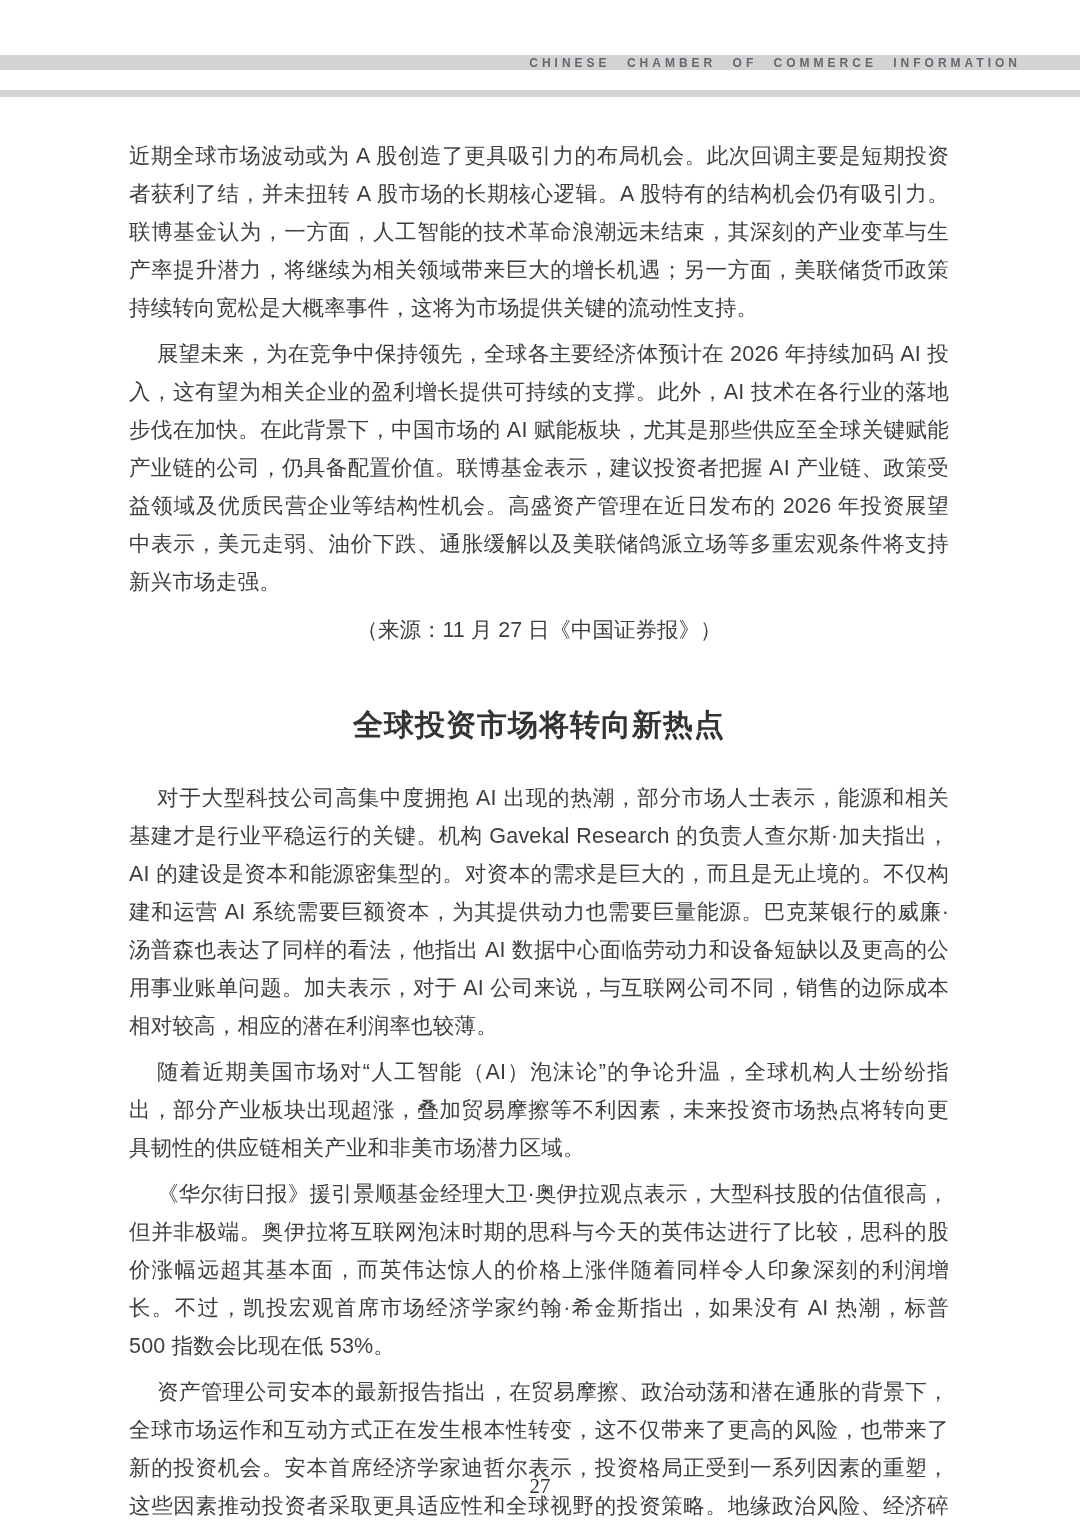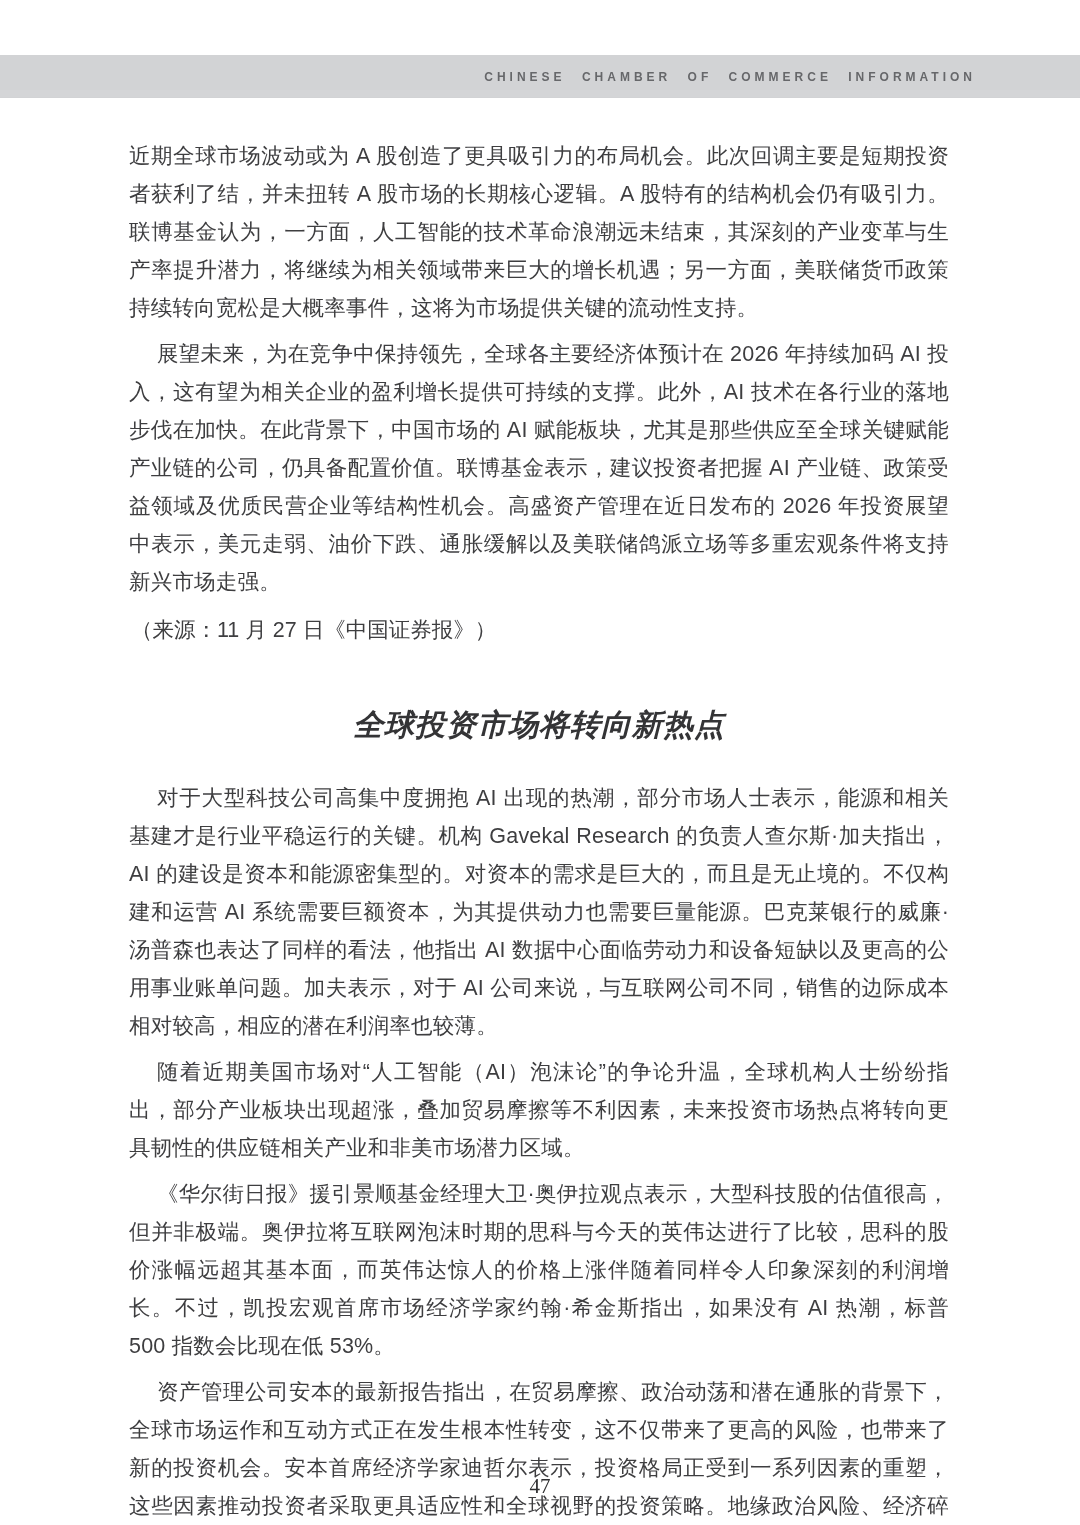--- a/index.html
+++ b/index.html
@@ -8,26 +8,26 @@
     width: 1080px;
     height: 1525px;
     background: #ffffff;
     overflow: hidden;
     font-family: "Liberation Sans", "DejaVu Sans", sans-serif;
     color: #3e3e40;
   }
   .banner-bar {
     position: absolute;
     top: 55px; left: 0;
-    width: 100%; height: 43px;
+    width: 100%; height: 15px;
     background: #d2d3d5;
     display: flex;
     align-items: center;
     justify-content: flex-end;
-    padding-right: 104px;
+    padding-right: 59px;
     box-sizing: border-box;
   }
   .banner-text {
     font-size: 12px;
     font-weight: bold;
     letter-spacing: 4px;
     word-spacing: 9px;
     color: #66676a;
     white-space: nowrap;
   }
@@ -51,32 +51,31 @@
     text-justify: inter-ideograph;
     text-indent: 28px;
     color: #3e3e40;
     letter-spacing: 0.2px;
   }
   .para.no-indent { text-indent: 0; }
   .source-line {
     margin: 10px;
     font-size: 21.5px;
     line-height: 38px;
-    text-align: left;
+    text-align: center;
     color: #3e3e40;
   }
   .article-title {
     margin: 58px 0 36px 0;
     font-size: 30px;
     line-height: 36px;
     font-weight: bold;
     text-align: center;
     color: #343436;
     letter-spacing: 1px;
-    font-style: italic;
   }
   .page-number {
     position: absolute;
     top: 1474px;
     left: 0;
     width: 100%;
     text-align: center;
     font-family: "Liberation Serif", "DejaVu Serif", serif;
     font-size: 21px;
     color: #2f2f31;
@@ -105,15 +104,15 @@
     <p class="para">对于大型科技公司高集中度拥抱 AI 出现的热潮，部分市场人士表示，能源和相关基建才是行业平稳运行的关键。机构 Gavekal Research 的负责人查尔斯·加夫指出，AI 的建设是资本和能源密集型的。对资本的需求是巨大的，而且是无止境的。不仅构建和运营 AI 系统需要巨额资本，为其提供动力也需要巨量能源。巴克莱银行的威廉·汤普森也表达了同样的看法，他指出 AI 数据中心面临劳动力和设备短缺以及更高的公用事业账单问题。加夫表示，对于 AI 公司来说，与互联网公司不同，销售的边际成本相对较高，相应的潜在利润率也较薄。</p>
 
     <p class="para">随着近期美国市场对“人工智能（AI）泡沫论”的争论升温，全球机构人士纷纷指出，部分产业板块出现超涨，叠加贸易摩擦等不利因素，未来投资市场热点将转向更具韧性的供应链相关产业和非美市场潜力区域。</p>
 
     <p class="para">《华尔街日报》援引景顺基金经理大卫·奥伊拉观点表示，大型科技股的估值很高，但并非极端。奥伊拉将互联网泡沫时期的思科与今天的英伟达进行了比较，思科的股价涨幅远超其基本面，而英伟达惊人的价格上涨伴随着同样令人印象深刻的利润增长。不过，凯投宏观首席市场经济学家约翰·希金斯指出，如果没有 AI 热潮，标普 500 指数会比现在低 53%。</p>
 
     <p class="para">资产管理公司安本的最新报告指出，在贸易摩擦、政治动荡和潜在通胀的背景下，全球市场运作和互动方式正在发生根本性转变，这不仅带来了更高的风险，也带来了新的投资机会。安本首席经济学家迪哲尔表示，投资格局正受到一系列因素的重塑，这些因素推动投资者采取更具适应性和全球视野的投资策略。地缘政治风险、经济碎片化、市场动态的变化以及股票市场主导地位的更迭，都令投资者重新思考传统的投资策略，并寻求新的</p>
 
   </div>
 
-  <div class="page-number">47</div>
+  <div class="page-number">27</div>
 
 </div>
 
 </body></html>

